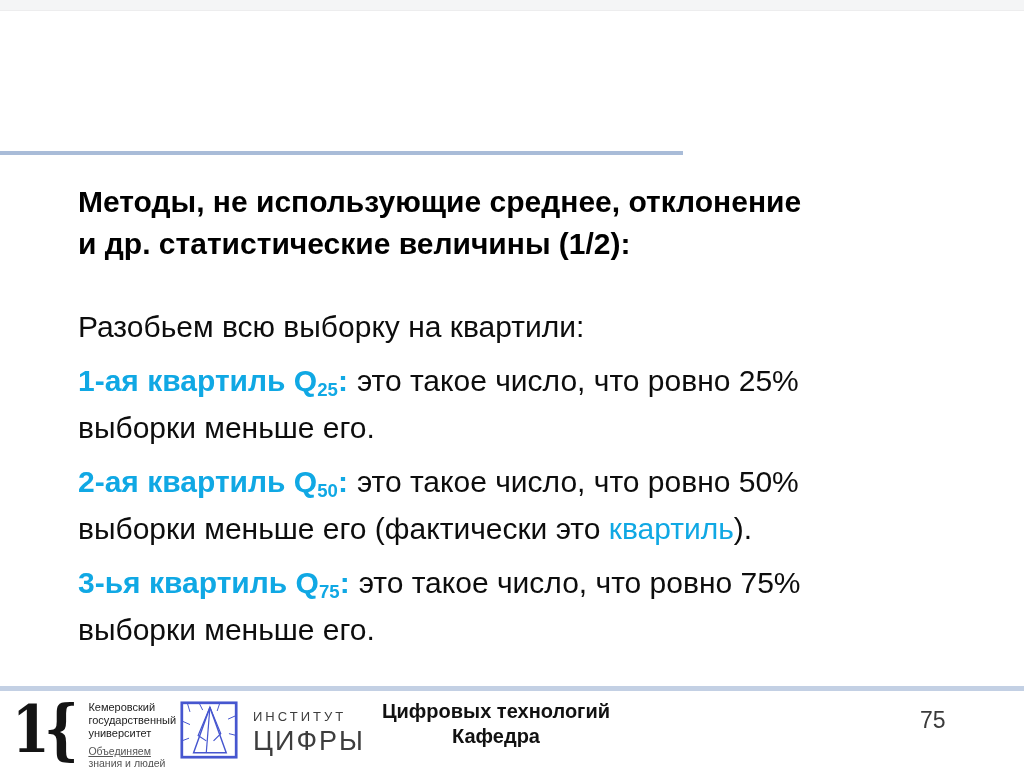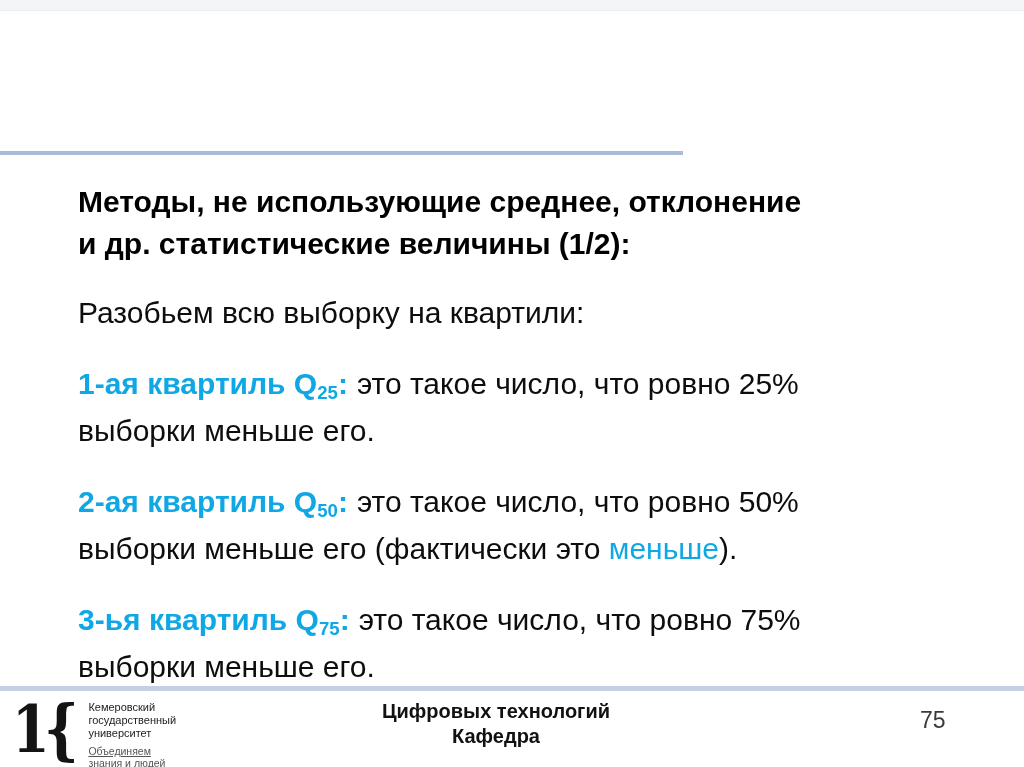--- a/index.html
+++ b/index.html
@@ -18,22 +18,22 @@
   .title-rule {
     position:absolute; left:0; top:151px; width:683px; height:4px;
     background:#a9bcd8;
   }
   .content {
     position:absolute; left:78px; top:181px; width:885px;
     font-size:30px; line-height:43px; color:#0d0d0d;
   }
   .lead { margin:0; color:#000000; font-weight:bold; line-height:42px; }
   .lead span { display:block; }
-  .intro { margin:26px 0 0 0; }
-  .para { margin:28px 0 0 0; }
+  .intro { margin:40px 0 0 0; }
+  .para { margin:11px 0 0 0; }
   .q-label { color:#10a8e4; font-weight:bold; }
   .q-label sub {
     font-size:62%; vertical-align:baseline; position:relative; top:0.28em;
   }
   .rest-gap { margin-left:9px; }
   .cyan { color:#10a8e4; }
 
   .footer-rule {
     position:absolute; left:0; top:686px; width:1024px; height:5px;
     background:#c3d0e4;
@@ -83,21 +83,21 @@
 
     <p class="intro">Разобьем всю выборку на квартили:</p>
 
     <p class="para">
       <span class="q-label"><span>1-ая квартиль Q</span><sub>25</sub><span>:</span></span><span class="rest-gap">это такое число, что ровно 25%</span><br>
       <span>выборки меньше его.</span><span class="cyan"></span><span></span>
     </p>
 
     <p class="para">
       <span class="q-label"><span>2-ая квартиль Q</span><sub>50</sub><span>:</span></span><span class="rest-gap">это такое число, что ровно 50%</span><br>
-      <span>выборки меньше его (фактически это </span><span class="cyan">меньше</span><span>).</span>
+      <span>выборки меньше его (фактически это </span><span class="cyan">квартиль</span><span>).</span>
     </p>
 
     <p class="para">
       <span class="q-label"><span>3-ья квартиль Q</span><sub>75</sub><span>:</span></span><span class="rest-gap">это такое число, что ровно 75%</span><br>
       <span>выборки меньше его.</span><span class="cyan"></span><span></span>
     </p>
 
   </div>
 
   <div class="footer-rule"></div>
@@ -110,20 +110,34 @@
         <div>государственный</div>
         <div>университет</div>
       </div>
       <div class="kemsu-slogan">
         <div>Объединяем</div>
         <div>знания и людей</div>
       </div>
     </div>
   </div>
 
+  <div class="institute">
+    <svg class="institute-mark" viewBox="0 0 64 64" xmlns="http://www.w3.org/2000/svg">
+      <rect x="2" y="2" width="60" height="60" stroke-width="3"></rect>
+      <path d="M15 57 L33 7 L51 57 Z" stroke-width="1.6"></path>
+      <path d="M33 7 L29 57" stroke-width="1.3"></path>
+      <path d="M33 7 L20 38 L29 44" stroke-width="1.3"></path>
+      <path d="M33 7 L45 36 L37 44" stroke-width="1.3"></path>
+      <path d="M8 2 L11 12 M21 2 L25 10 M44 2 L41 11 M2 22 L11 26 M2 44 L10 41 M62 16 L53 20 M62 38 L54 36" stroke-width="1.1"></path>
+    </svg>
+    <div class="institute-text">
+      <div class="inst-line1">ИНСТИТУТ</div>
+      <div class="inst-line2">ЦИФРЫ</div>
+    </div>
+  </div>
 
   <div class="department">
     <div>Цифровых технологий</div>
     <div>Кафедра</div>
   </div>
 
   <div class="page-number">75</div>
 
 </div>
 

